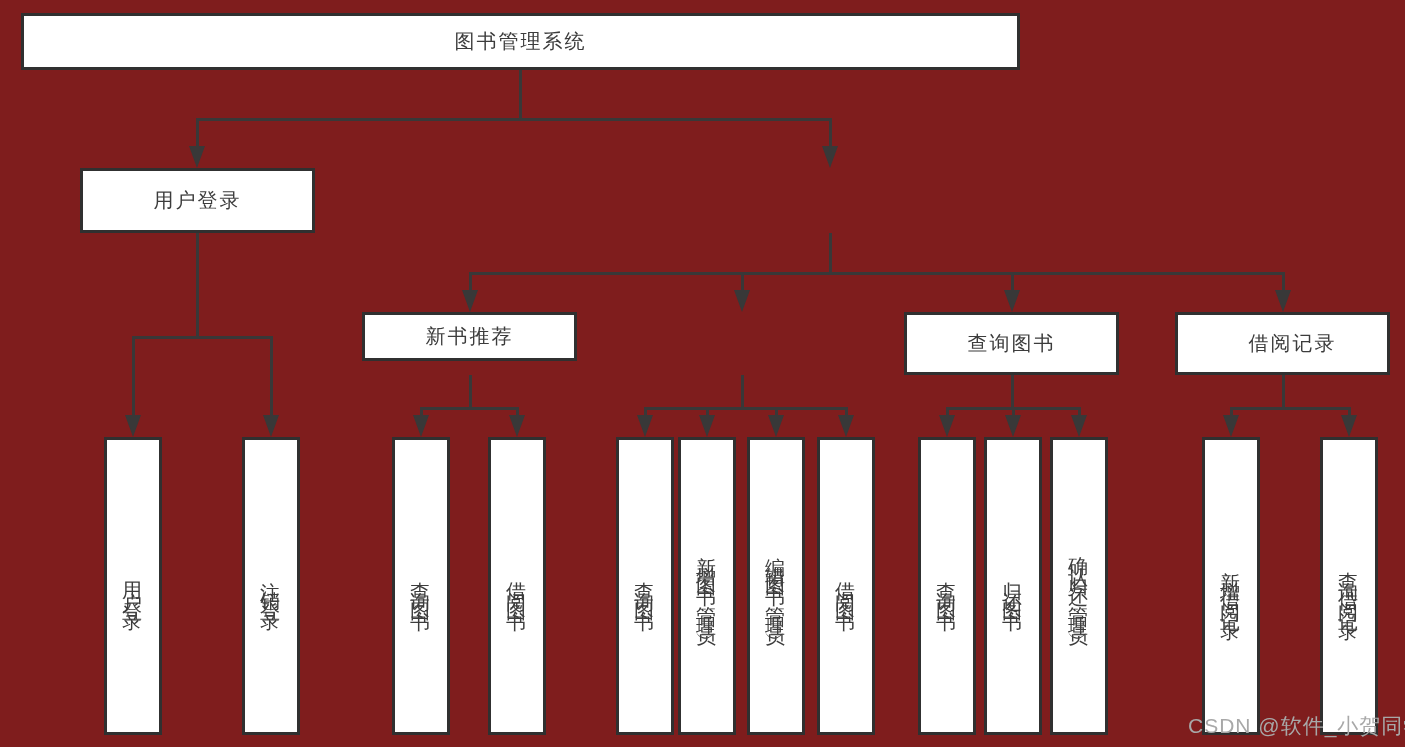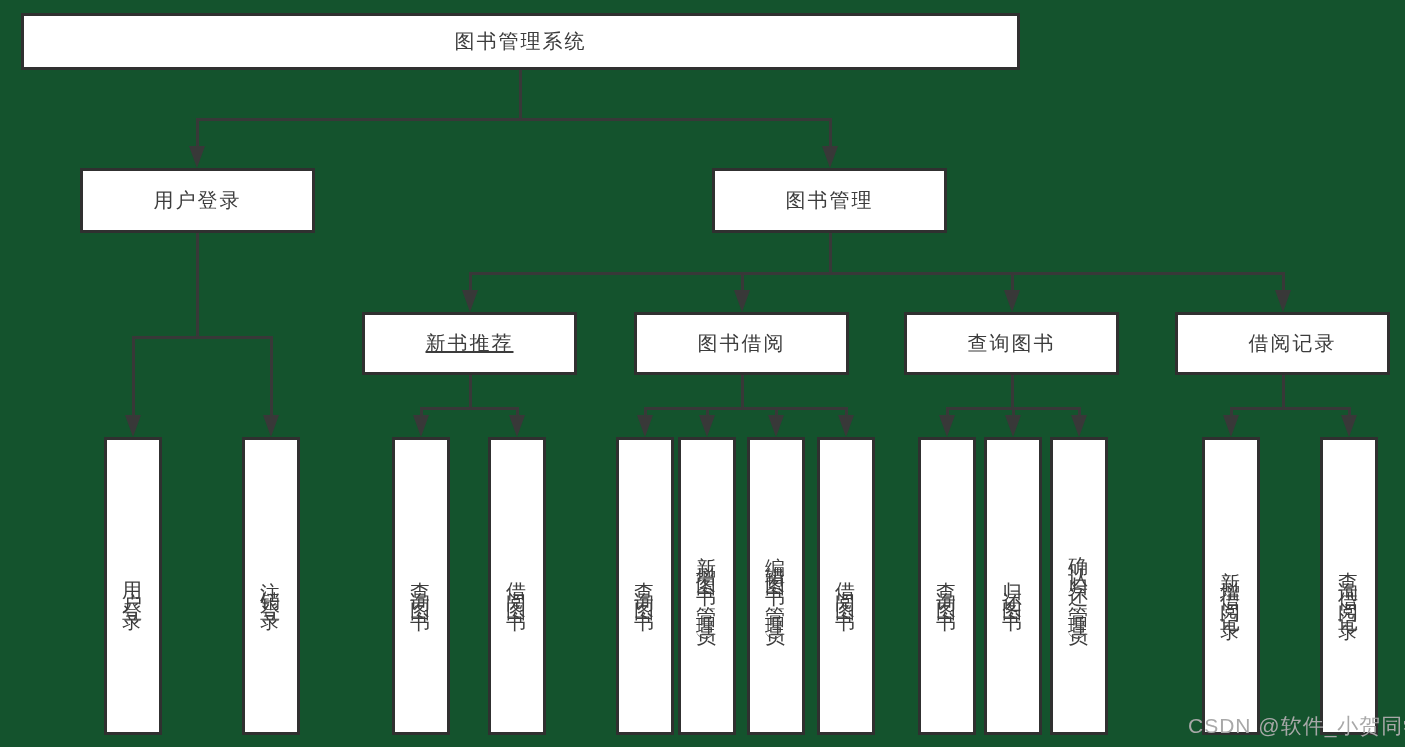--- a/index.html
+++ b/index.html
@@ -1,17 +1,17 @@
 <!DOCTYPE html>
 <html><head>
 <meta charset="utf-8">
 <style>
   html,body{margin:0;padding:0;background:#ffffff;}
   #canvas{
-    position:relative;width:1405px;height:747px;background:#14532d;overflow:hidden;
+    position:relative;width:1405px;height:747px;background:#7f1d1d;overflow:hidden;
     font-family:"Liberation Sans","DejaVu Sans",sans-serif;color:#3c3c3c;
   }
   .box{
     position:absolute;background:#ffffff;border:3px solid #303030;box-sizing:border-box;
     display:flex;align-items:center;justify-content:center;z-index:2;
   }
   .hlabel{font-size:20px;letter-spacing:2px;white-space:nowrap;}
   .vlabel{
     writing-mode:vertical-rl;text-orientation:mixed;
     font-size:20px;letter-spacing:10px;white-space:nowrap;
@@ -20,21 +20,21 @@
   .vline{position:absolute;width:3px;background:#383838;z-index:1;}
   .hline{position:absolute;height:3px;background:#383838;z-index:1;}
   .arrow{
     position:absolute;width:0;height:0;z-index:1;
     border-left:8px solid transparent;border-right:8px solid transparent;
     border-top:22px solid #383838;
   }
   .n-root{left:21px;top:13px;width:999px;height:57px;}
   .n-l2-login{left:80px;top:168px;width:235px;height:65px;}
   .n-l2-mgmt{left:712px;top:168px;width:235px;height:65px;}
-  .n-l3-1{left:362px;top:312px;width:215px;height:63px;text-decoration:underline;}
+  .n-l3-1{left:362px;top:312px;width:215px;height:49px;}
   .n-l3-2{left:634px;top:312px;width:215px;height:63px;}
   .n-l3-3{left:904px;top:312px;width:215px;height:63px;}
   .n-l3-4{left:1175px;top:312px;width:215px;height:63px;padding-left:20px;}
   .n-leaf-1{left:104px;}  .n-leaf-2{left:242px;}  .n-leaf-3{left:392px;}
   .n-leaf-4{left:488px;}  .n-leaf-5{left:616px;}  .n-leaf-6{left:678px;}
   .n-leaf-7{left:747px;}  .n-leaf-8{left:817px;}  .n-leaf-9{left:918px;}
   .n-leaf-10{left:984px;} .n-leaf-11{left:1050px;} .n-leaf-12{left:1202px;}
   .n-leaf-13{left:1320px;}
   .watermark{
     position:absolute;left:1188px;top:712px;z-index:3;
@@ -46,29 +46,23 @@
 
 <div id="canvas">
 
   <div class="box n-root">
     <span class="hlabel">图书管理系统</span>
   </div>
 
   <div class="box n-l2-login">
     <span class="hlabel">用户登录</span>
   </div>
-  <div class="box n-l2-mgmt">
-    <span class="hlabel">图书管理</span>
-  </div>
 
   <div class="box n-l3-1">
     <span class="hlabel">新书推荐</span>
-  </div>
-  <div class="box n-l3-2">
-    <span class="hlabel">图书借阅</span>
   </div>
   <div class="box n-l3-3">
     <span class="hlabel">查询图书</span>
   </div>
   <div class="box n-l3-4">
     <span class="hlabel">借阅记录</span>
   </div>
 
   <div class="box leaf n-leaf-1">
     <span class="vlabel">用户登录</span>

